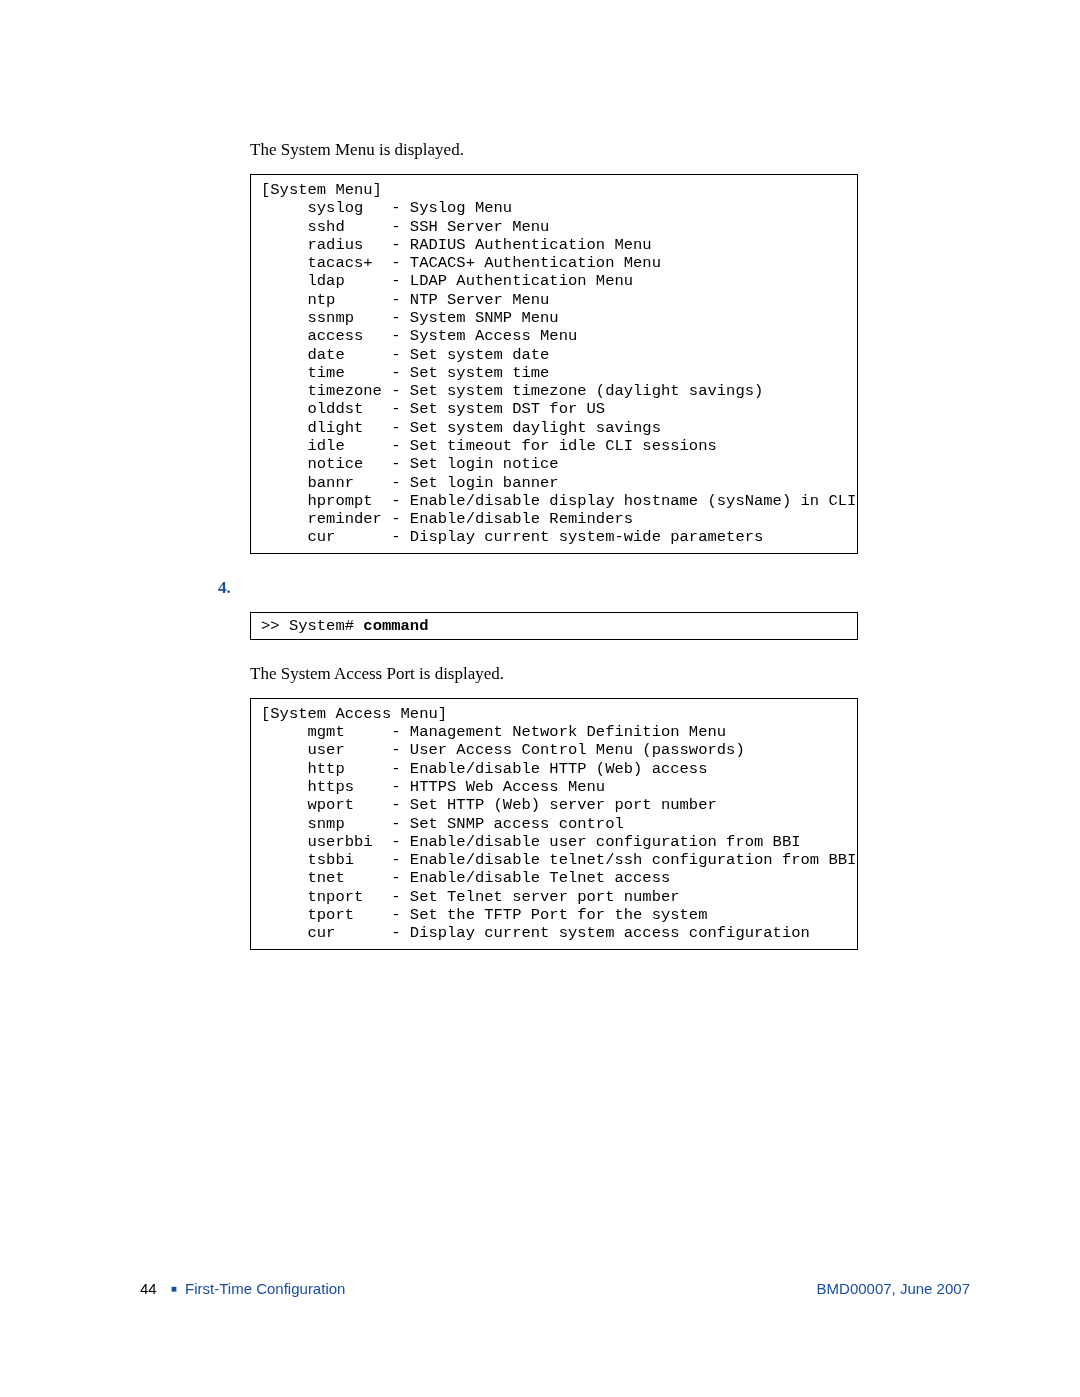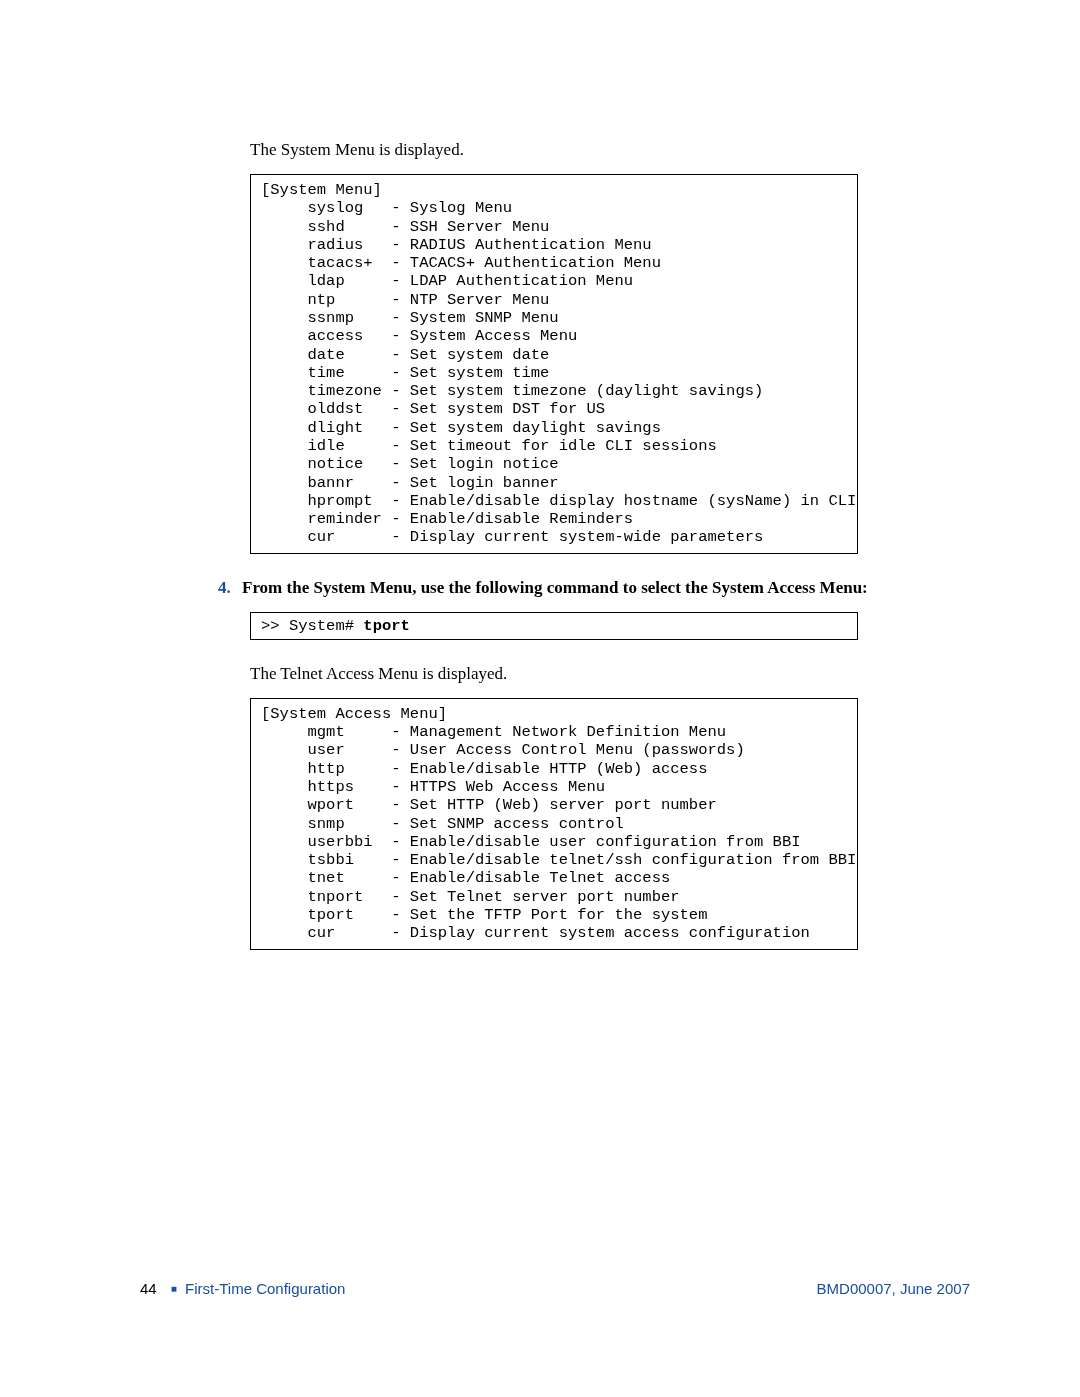--- a/index.html
+++ b/index.html
@@ -111,26 +111,25 @@
      dlight   - Set system daylight savings
      idle     - Set timeout for idle CLI sessions
      notice   - Set login notice
      bannr    - Set login banner
      hprompt  - Enable/disable display hostname (sysName) in CLI prompt
      reminder - Enable/disable Reminders
      cur      - Display current system-wide parameters</div>
 
     <div class="step-row">
       <span class="step-num">4.</span>
-      <span class="step-text">From the System Menu, use the following command to select the System Access Menu:</span>
     </div>
 
-    <div class="code-box narrow"><span>&gt;&gt; System# </span><span class="cmd-bold">tport</span></div>
+    <div class="code-box narrow"><span>&gt;&gt; System# </span><span class="cmd-bold">command</span></div>
 
-    <p class="body-text">The Telnet Access Menu is displayed.</p>
+    <p class="body-text">The System Access Port is displayed.</p>
 
     <div class="code-box" id="access-menu-box">[System Access Menu]
      mgmt     - Management Network Definition Menu
      user     - User Access Control Menu (passwords)
      http     - Enable/disable HTTP (Web) access
      https    - HTTPS Web Access Menu
      wport    - Set HTTP (Web) server port number
      snmp     - Set SNMP access control
      userbbi  - Enable/disable user configuration from BBI
      tsbbi    - Enable/disable telnet/ssh configuration from BBI

